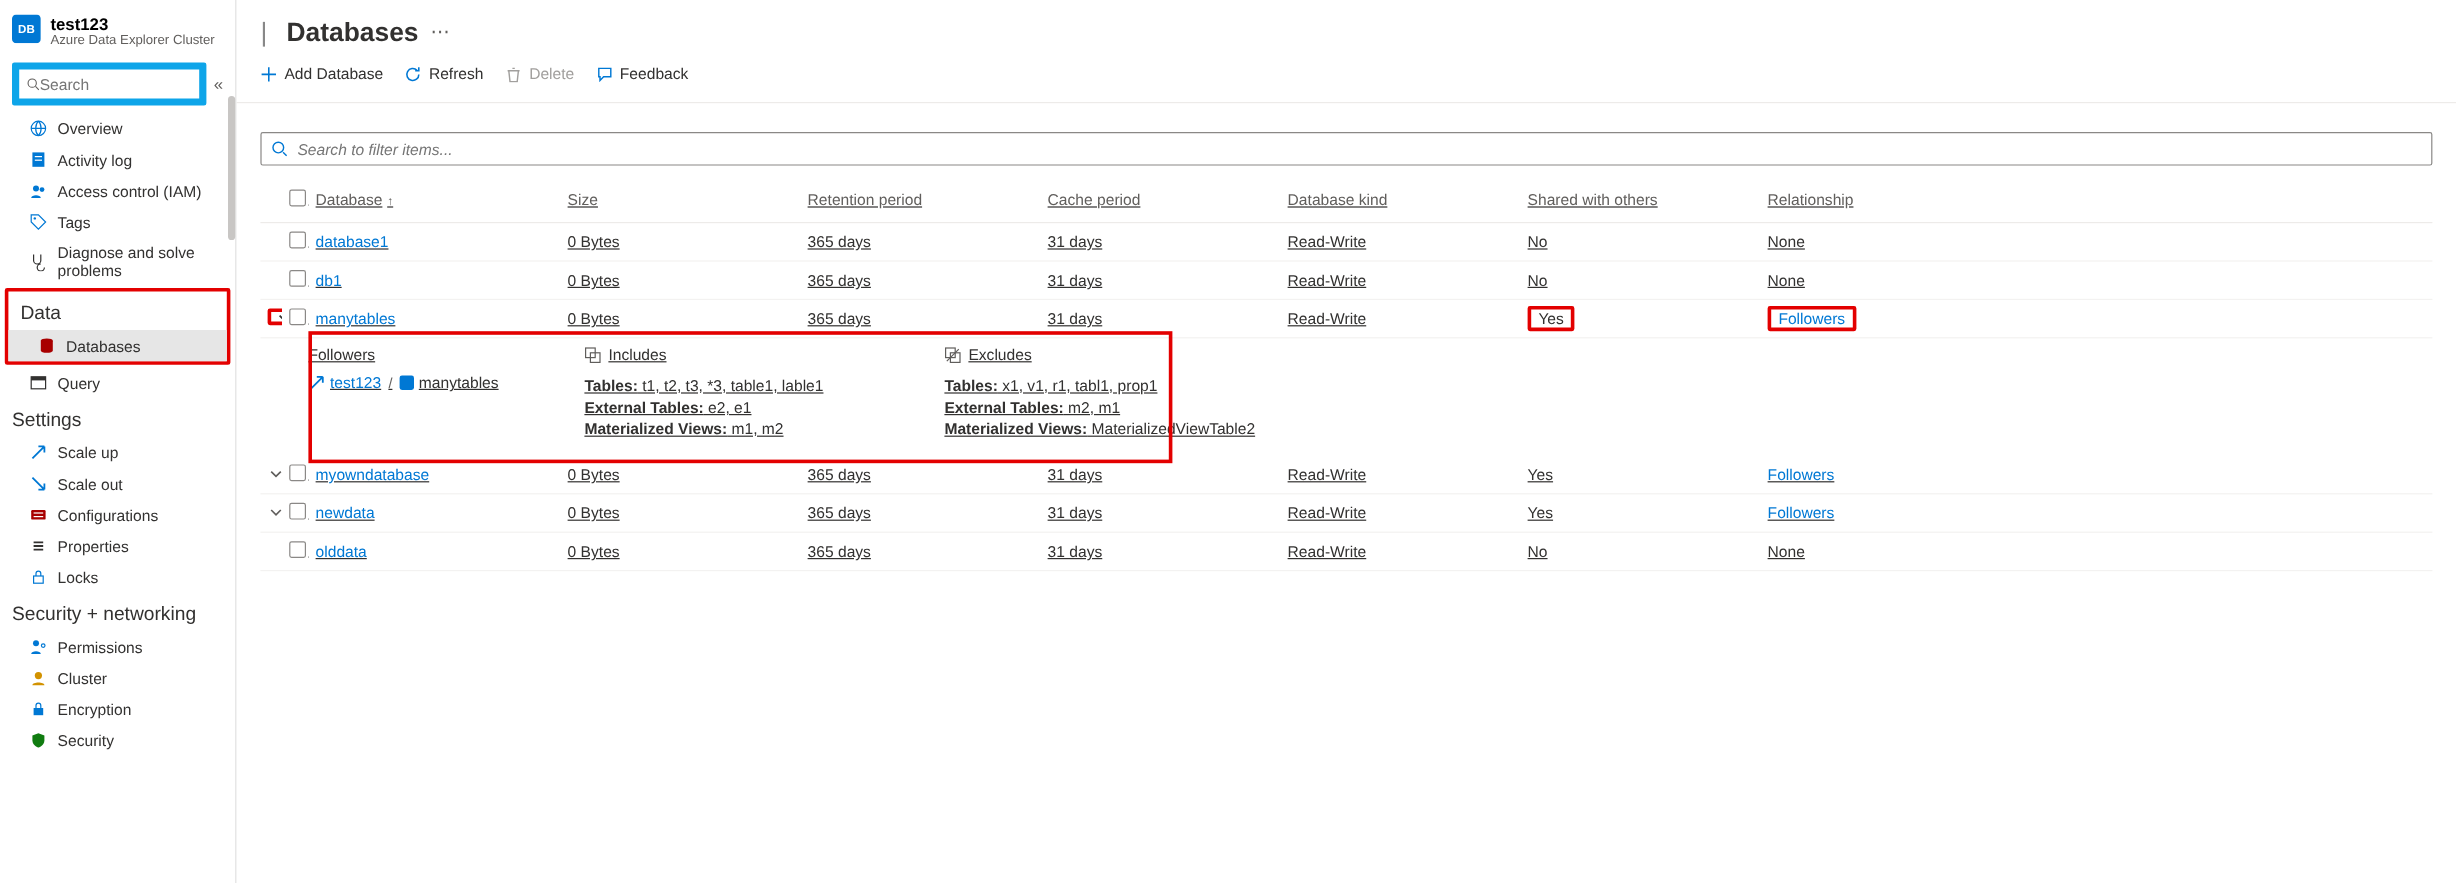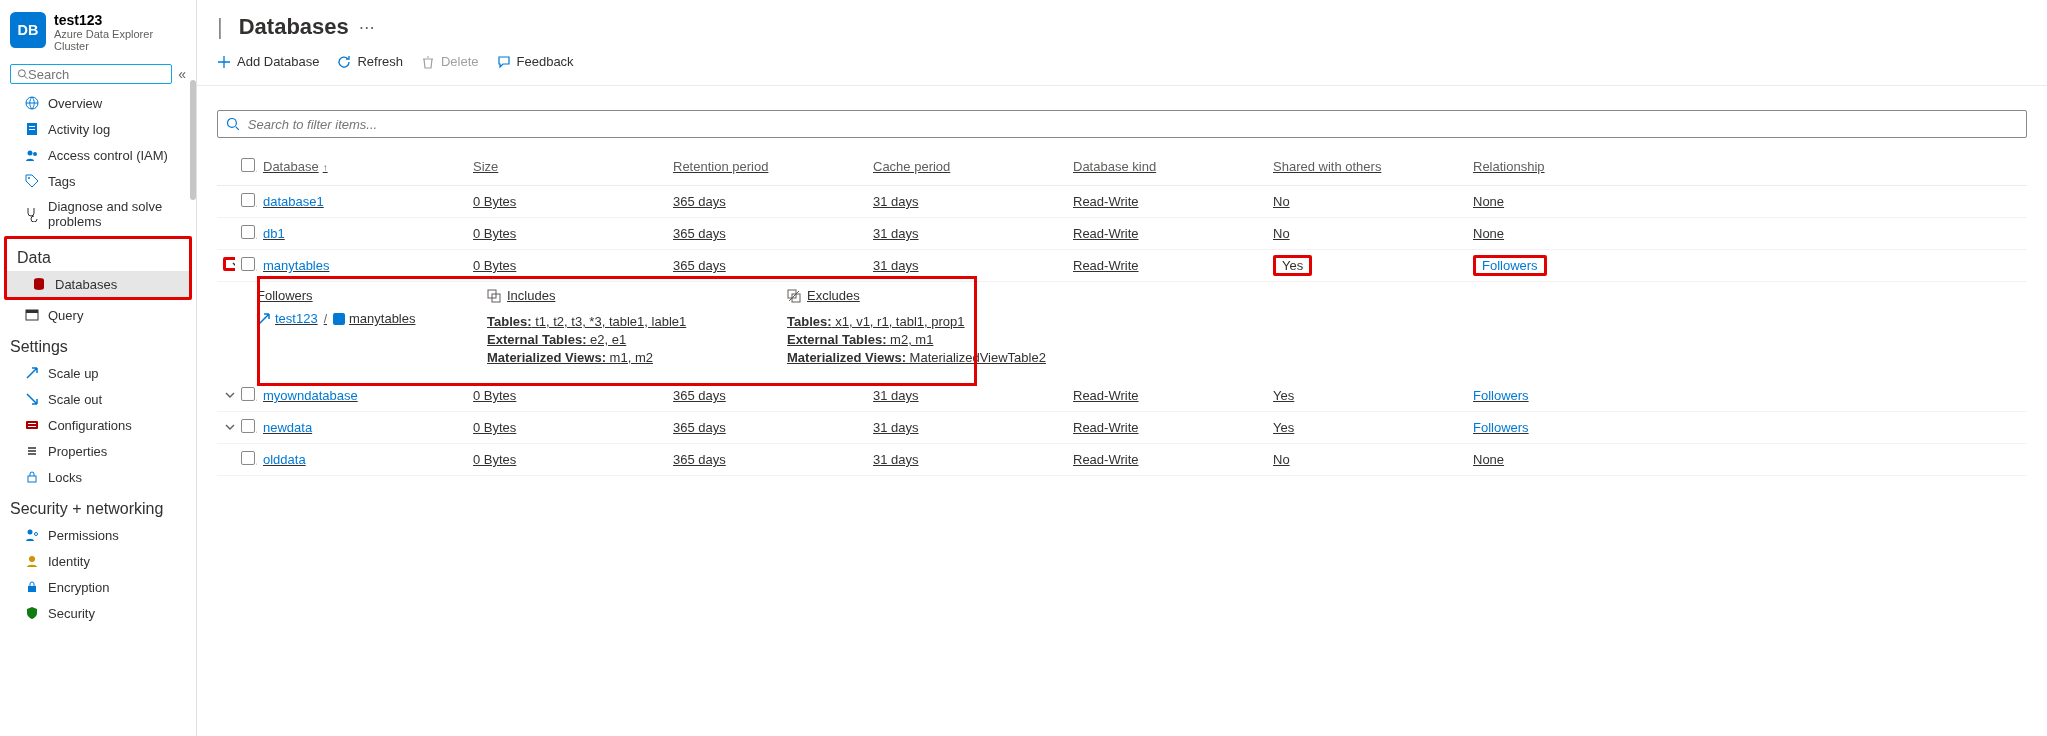--- a/index.html
+++ b/index.html
@@ -2,25 +2,25 @@
 <html><head>
 <meta charset="utf-8">
 <style>
   * { box-sizing: border-box; margin: 0; padding: 0; font-family: "Segoe UI", Arial, sans-serif; }
   body { font-size: 13px; color: #323130; background: #fff; }
   .app { display: flex; height: 736px; width: 2047px; }
 
   
   .sidebar { width: 197px; border-right: 1px solid #e1e1e1; display: flex; flex-direction: column; position: relative; }
   .sb-head { display: flex; align-items: flex-start; gap: 8px; padding: 12px 10px 6px 10px; }
-  .sb-logo { width: 36px; height: 20px; flex: none; }
+  .sb-logo { width: 24px; height: 20px; flex: none; }
   .sb-title { font-weight: 600; font-size: 14px; color: #000; }
   .sb-sub   { font-size: 11px; color: #605e5c; }
   .sb-search-row { display: flex; align-items: center; padding: 6px 10px; gap: 6px; }
-  .sb-search { flex: 1; display: flex; align-items: center; border: 1px solid #0ea5e9; border-radius: 2px; padding: 2px 6px; height: 20px; }
+  .sb-search { flex: 1; display: flex; align-items: center; border: 6px solid #0ea5e9; border-radius: 2px; padding: 2px 6px; height: 36px; }
   .sb-search input { border: none; outline: none; font-size: 13px; width: 100%; }
   .sb-collapse { color: #605e5c; font-size: 14px; cursor: pointer; }
   .sb-group-label { padding: 10px 10px 4px 10px; font-size: 16px; color: #323130; font-weight: 400; }
   .sb-item { display: flex; align-items: center; gap: 8px; padding: 5px 24px; cursor: pointer; color: #323130; }
   .sb-item.selected { background: #e6e6e6; }
   .sb-icon { width: 16px; height: 16px; flex: none; display:inline-flex; align-items:center; justify-content:center; }
   .sb-group-box { border: 3px solid #e30000; border-radius: 2px; margin: 2px 4px; }
   .scroll-hint { position: absolute; right: 0; top: 80px; width: 6px; height: 120px; background: #c8c6c4; border-radius: 3px; }
 
   
@@ -230,21 +230,21 @@
           </span>
                  <span>Permissions</span>
         </div>
         <div class="sb-item">
           <span class="sb-icon">
             <svg viewBox="0 0 16 16">
               <circle cx="8" cy="6" r="3" fill="#d29200"></circle>
               <path d="M3 14c0-3 10-3 10 0" fill="#d29200"></path>
             </svg>
           </span>
-                 <span>Identity</span>
+                 <span>Cluster</span>
         </div>
         <div class="sb-item">
           <span class="sb-icon">
             <svg viewBox="0 0 16 16">
               <rect x="4" y="7" width="8" height="6" fill="#0078d4"></rect>
               <path d="M6 7V5a2 2 0 114 0v2" fill="none" stroke="#0078d4"></path>
             </svg>
           </span>
                  <span>Encryption</span>
         </div>

